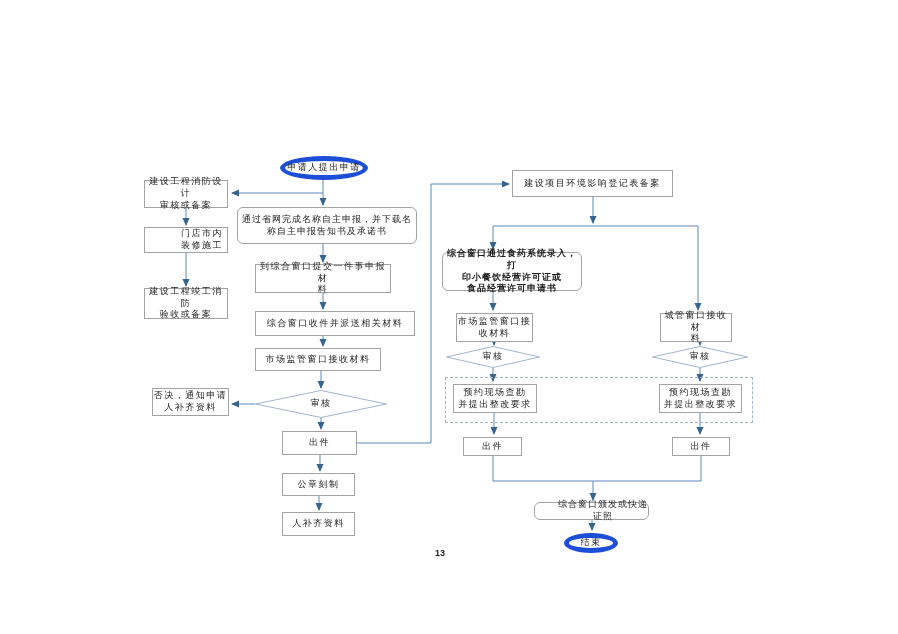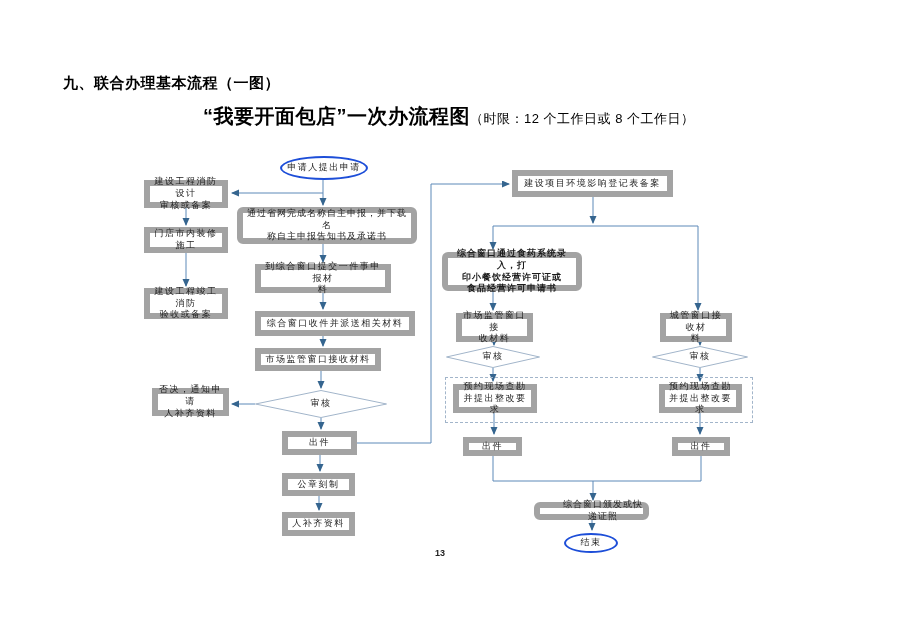--- a/index.html
+++ b/index.html
@@ -19,34 +19,32 @@
   .page-number{
     position:absolute;left:425px;top:548px;width:30px;text-align:center;
     font-size:9px;font-weight:bold;color:#222;
   }
   #edges{position:absolute;left:0;top:0;pointer-events:none;}
   .node{
     position:absolute;box-sizing:border-box;display:flex;align-items:center;justify-content:center;
     text-align:center;font-size:9px;line-height:1.3;letter-spacing:1.5px;
     white-space:pre-line;background:#ffffff;color:#1c1c1c;
   }
-  .shape-box{border:6px solid #a3a3a3;align-items:center;}
-  .shape-ellipse{border:2px solid #1d4ed8;border-radius:50%;}
+  .shape-box{border:1px solid #a3a3a3;align-items:center;}
+  .shape-ellipse{border:5px solid #1d4ed8;border-radius:50%;}
   .shape-dashed{border:1px dashed #a2b5ca;background:transparent;}
   .shape-diamond{background:transparent;border:none;}
   .shape-diamond svg{position:absolute;left:0;top:0;}
   .shape-diamond .node-label{position:relative;}
   .node-wide{letter-spacing:1px;border-radius:6px;}
 </style>
 </head>
 <body>
 
 <div class="page">
-  <div class="doc-heading">九、联合办理基本流程（一图）</div>
-  <div class="doc-title"><span class="main">“我要开面包店”一次办流程图</span><span class="note">（时限：12 个工作日或 8 个工作日）</span></div>
 
   <svg id="edges" width="898" height="634" viewBox="0 0 898 634">
     <defs>
       <marker id="arrowhead" markerWidth="8" markerHeight="8" refX="7" refY="3.5" orient="auto" markerUnits="userSpaceOnUse">
         <path d="M0,0 L8,3.5 L0,7 Z" id="arrow-path" fill="#35658f"></path>
       </marker>
     </defs>
     <g id="edge-group" fill="none" stroke-width="1">
         <polyline points="323,180 323,205" stroke="#5d89b8" marker-end="url(#arrowhead)"></polyline>
         <polyline points="323,193 232,193" stroke="#5d89b8" marker-end="url(#arrowhead)"></polyline>
@@ -75,21 +73,21 @@
         <polyline points="493,456 493,481 701,481 701,456" stroke="#5d89b8"></polyline>
         <polyline points="593,481 593,500" stroke="#5d89b8" marker-end="url(#arrowhead)"></polyline>
         <polyline points="592,520 592,530" stroke="#5d89b8" marker-end="url(#arrowhead)"></polyline>
       </g>
   </svg>
 
   <div id="nodes">
       <div class="node shape-ellipse" style="left: 280px; top: 156px; width: 88px; height: 24px;"><span class="node-label">申请人提出申请</span></div>
       <div class="node shape-box" style="left: 144px; top: 180px; width: 84px; height: 28px;"><span class="node-label">建设工程消防设计
 审核或备案</span></div>
-      <div class="node shape-box" style="left: 144px; top: 227px; width: 84px; height: 26px;"><span class="node-label">门店市内装修施工</span></div>
+      <div class="node shape-box" style="left: 144px; top: 227px; width: 84px; height: 26px; padding-left: 32px;"><span class="node-label">门店市内装修施工</span></div>
       <div class="node shape-box" style="left: 144px; top: 288px; width: 84px; height: 31px;"><span class="node-label">建设工程竣工消防
 验收或备案</span></div>
       <div class="node shape-box node-wide" style="left: 237px; top: 207px; width: 180px; height: 37px;"><span class="node-label">通过省网完成名称自主申报，并下载名
 称自主申报告知书及承诺书</span></div>
       <div class="node shape-box" style="left: 255px; top: 264px; width: 136px; height: 29px;"><span class="node-label">到综合窗口提交一件事申报材
 料</span></div>
       <div class="node shape-box" style="left: 255px; top: 311px; width: 160px; height: 25px;"><span class="node-label">综合窗口收件并派送相关材料</span></div>
       <div class="node shape-box" style="left: 255px; top: 348px; width: 126px; height: 23px;"><span class="node-label">市场监管窗口接收材料</span></div>
       <div class="node shape-diamond" style="left: 255px; top: 390px; width: 132px; height: 28px;"><svg width="132" height="28" viewBox="0 0 132 28">
           <polygon points="66,0.5 131.5,14 66,27.5 0.5,14" fill="#ffffff" stroke="#a2b5ca"></polygon>

